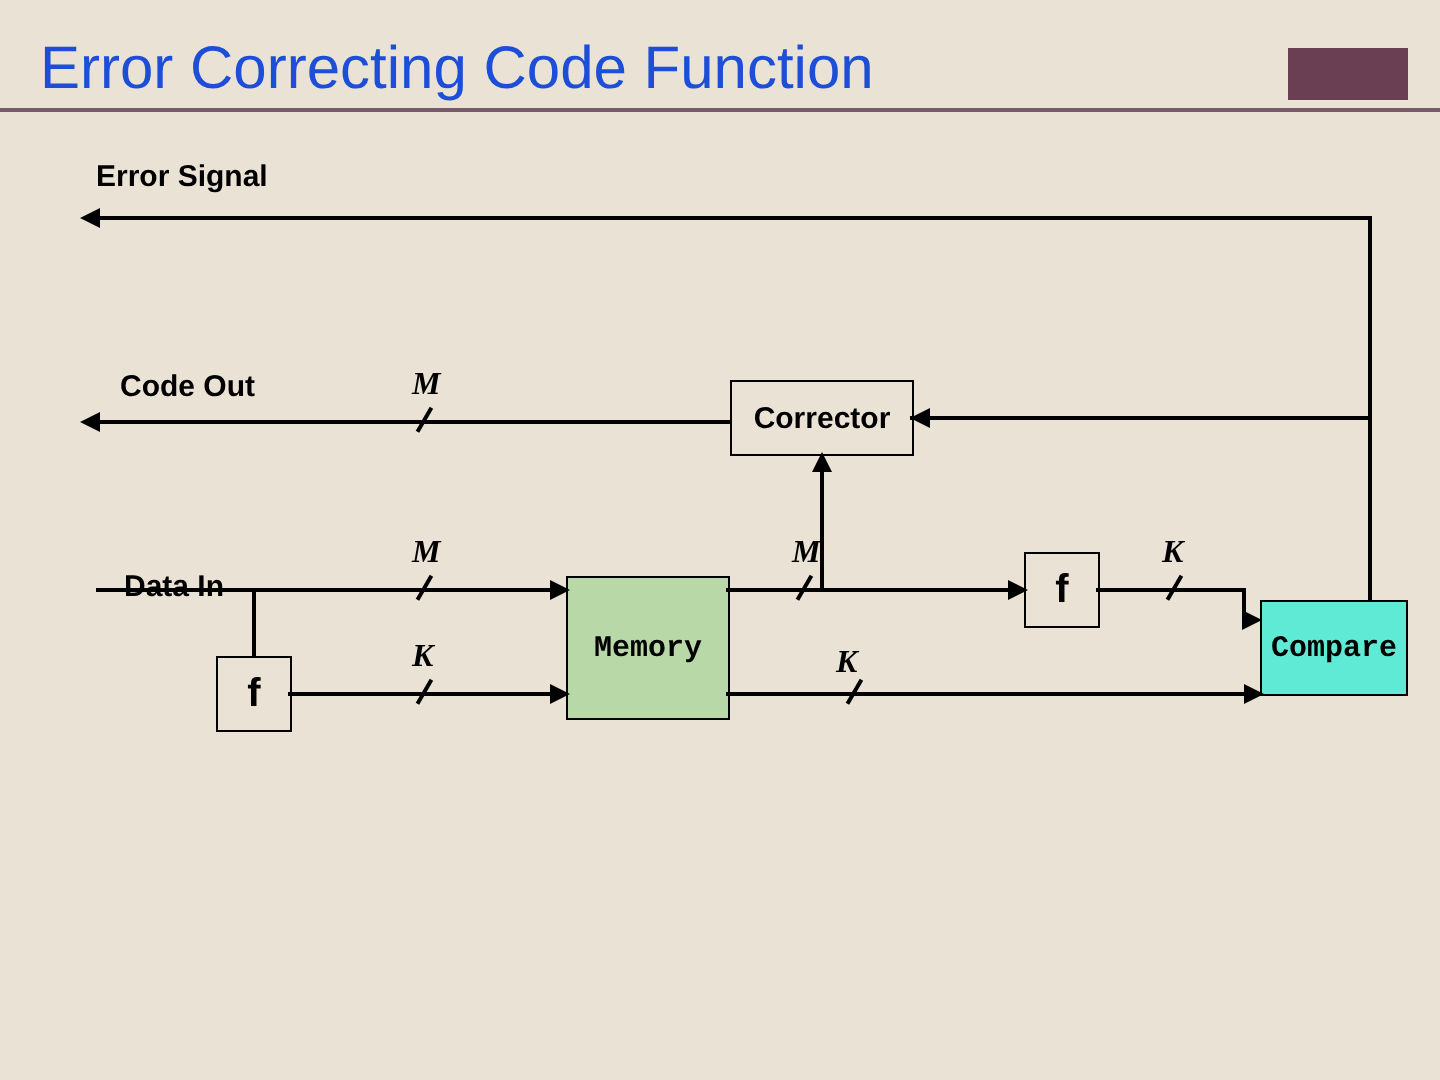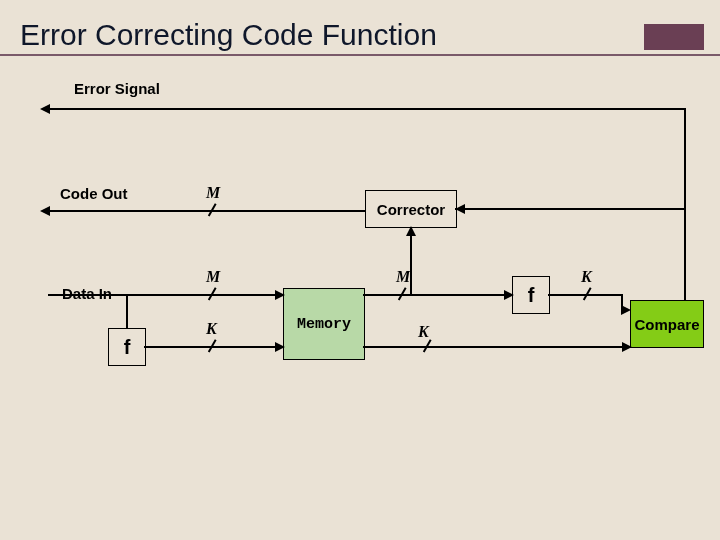--- a/index.html
+++ b/index.html
@@ -17,21 +17,21 @@
     left: 0;
     width: 720px;
     height: 44px;
     border-bottom: 2px solid #7a5a6a;
   }
   .title-text {
     position: absolute;
     left: 20px;
     top: 8px;
     font-size: 30px;
-    color: #0f172a;
+    color: #1d4ed8;
   }
   .corner-block {
     position: absolute;
     right: 16px;
     top: 14px;
     width: 60px;
     height: 26px;
     background: #6a3f54;
   }
   .diagram {
@@ -58,21 +58,21 @@
     border: 1.5px solid #000;
     text-align: center;
     font-size: 15px;
     font-weight: bold;
     display: flex;
     align-items: center;
     justify-content: center;
   }
   .box-plain { background: #eae2d5; }
   .box-green { background: #b8d9a7; }
-  .box-red   { background: #84cc16; }
+  .box-red   { background: #5eead4; font-family: Liberation Mono, monospace; }
 
   
   .arrow-left {
     position: absolute;
     width: 0; height: 0;
     border-top: 5px solid transparent;
     border-bottom: 5px solid transparent;
     border-right: 10px solid #000;
   }
   .arrow-right {
@@ -111,21 +111,21 @@
 </head>
 <body>
 
 <div class="title-bar">
   <div class="title-text">Error Correcting Code Function</div>
   <div class="corner-block"></div>
 </div>
 
 <div class="diagram">
 
-  <div class="lbl" style="left:74px; top:20px;">Error Signal</div>
+  <div class="lbl" style="left:48px; top:20px;">Error Signal</div>
   <div class="lbl" style="left:60px; top:125px;">Code Out</div>
   <div class="lbl" style="left:62px; top:225px;">Data In</div>
 
   <div class="box box-plain" style="left:365px; top:130px; width:90px; height:36px;">Corrector</div>
   <div class="box box-green" style="left:283px; top:228px; width:80px; height:70px;font-family:Liberation Mono, monospace;">Memory</div>
   <div class="box box-red" style="left:630px; top:240px; width:72px; height:46px;">Compare</div>
   <div class="box box-plain" style="left:108px; top:268px; width:36px; height:36px; font-size:20px;">f</div>
   <div class="box box-plain" style="left:512px; top:216px; width:36px; height:36px; font-size:20px;">f</div>
 
   <div class="hline" style="left:48px; top:48px; width:637px;"></div>

